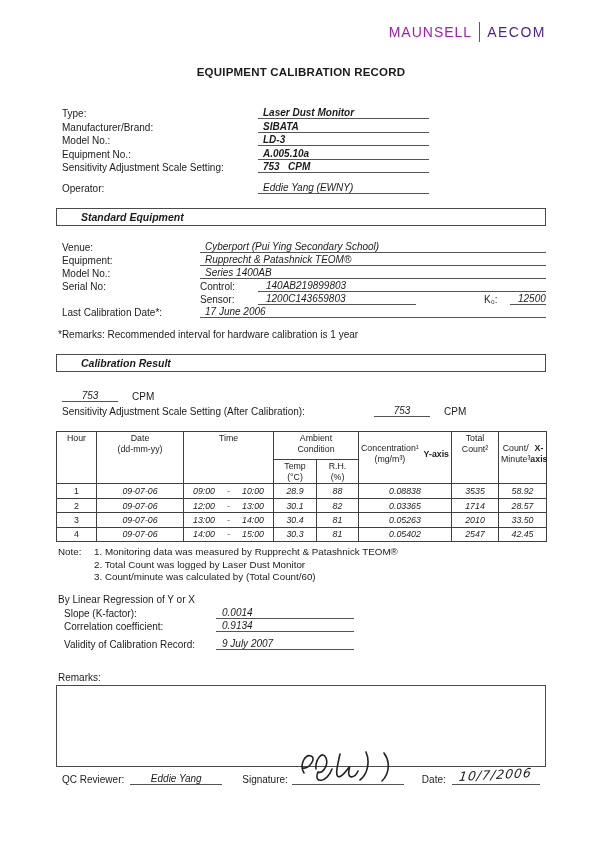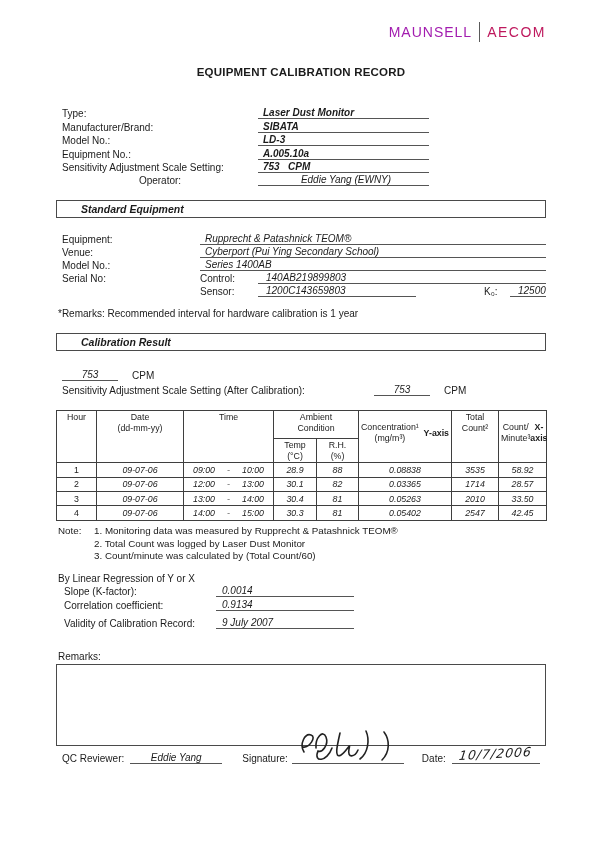--- a/index.html
+++ b/index.html
@@ -1,29 +1,29 @@
 <!DOCTYPE html>
 <html><head>
 <meta charset="utf-8">
 <style>
   html,body{margin:0;padding:0;}
   body{width:602px;height:856px;background:#fff;font-family:"Liberation Sans",sans-serif;color:#1b1b1b;}
   .page{position:relative;width:602px;height:856px;background:#fff;overflow:hidden;}
   .logo{display:flex;justify-content:flex-end;align-items:center;padding:22px 56px 0 0;}
   .logo-maunsell{font-size:14px;letter-spacing:1px;color:#a21caf;}
   .logo-divider{width:1px;height:20px;background:#5a5a5a;margin:0 7px;}
-  .logo-aecom{font-size:14px;letter-spacing:1.5px;color:#be185d;}
+  .logo-aecom{font-size:14px;letter-spacing:1.5px;color:#4c1d95;}
   .title{margin-top:24px;text-align:center;font-weight:bold;font-size:11.5px;letter-spacing:.2px;}
   .content{padding:0 56px;}
   .info{margin-top:28px;}
   .frow{display:flex;align-items:flex-end;min-height:13.4px;font-size:10px;padding-left:6px;}
   .flabel{width:196px;flex:none;}
   .fvalue{width:166px;flex:none;border-bottom:1.2px solid #555;font-style:italic;font-weight:bold;padding-left:5px;white-space:pre;}
   .fvalue.plain{font-weight:normal;}
-  .operator{margin-top:0;text-align:center;}
+  .operator{margin-top:8px;}
   .bar{margin-top:14px;border:1.3px solid #4a4a4a;font-weight:bold;font-style:italic;font-size:10.5px;padding:2px 24px;}
   .std{margin-top:13px;}
   .srow{display:flex;align-items:flex-end;min-height:13.2px;font-size:10px;padding-left:6px;}
   .slabel{width:138px;flex:none;}
   .svalue{flex:1;border-bottom:1.1px solid #555;font-style:italic;padding-left:5px;}
   .sublabel{width:58px;flex:none;}
   .ctrlvalue{flex:1;border-bottom:1.1px solid #555;font-style:italic;padding-left:8px;}
   .sensvalue{width:150px;flex:none;border-bottom:1.1px solid #555;font-style:italic;padding-left:8px;}
   .kogap{width:24px;flex:none;}
   .kolabel{width:26px;flex:none;padding-left:44px;}
@@ -104,43 +104,47 @@
       <div class="frow operator">
         <span class="flabel">Operator:</span>
         <span class="fvalue plain">Eddie Yang (EWNY)</span>
       </div>
     </div>
 
     <div class="bar">Standard Equipment</div>
 
     <div class="std">
       <div class="srow">
+        <span class="slabel">Venue:</span>
+        <span class="svalue">Cyberport (Pui Ying Secondary School)</span>
+      </div>
+      <div class="srow">
         <span class="slabel">Equipment:</span>
         <span class="svalue">Rupprecht &amp; Patashnick TEOM®</span>
-      </div>
-      <div class="srow">
-        <span class="slabel">Venue:</span>
-        <span class="svalue">Cyberport (Pui Ying Secondary School)</span>
       </div>
       <div class="srow">
         <span class="slabel">Model No.:</span>
         <span class="svalue">Series 1400AB</span>
       </div>
       <div class="srow">
         <span class="slabel">Serial No:</span>
         <span class="sublabel">Control:</span>
         <span class="ctrlvalue">140AB219899803</span>
       </div>
       <div class="srow">
         <span class="slabel"></span>
         <span class="sublabel">Sensor:</span>
         <span class="sensvalue">1200C143659803</span>
         <span class="kogap"></span>
         <span class="kolabel">K₀:</span>
         <span class="kovalue">12500</span>
+      </div>
+      <div class="srow">
+        <span class="slabel">Last Calibration Date*:</span>
+        <span class="svalue">17 June 2006</span>
       </div>
     </div>
 
     <div class="note-line">*Remarks: Recommended interval for hardware calibration is 1 year</div>
 
     <div class="bar">Calibration Result</div>
 
     <div class="sens-row first">
       <span class="sens-value">753</span>
       <span class="sens-unit">CPM</span>

